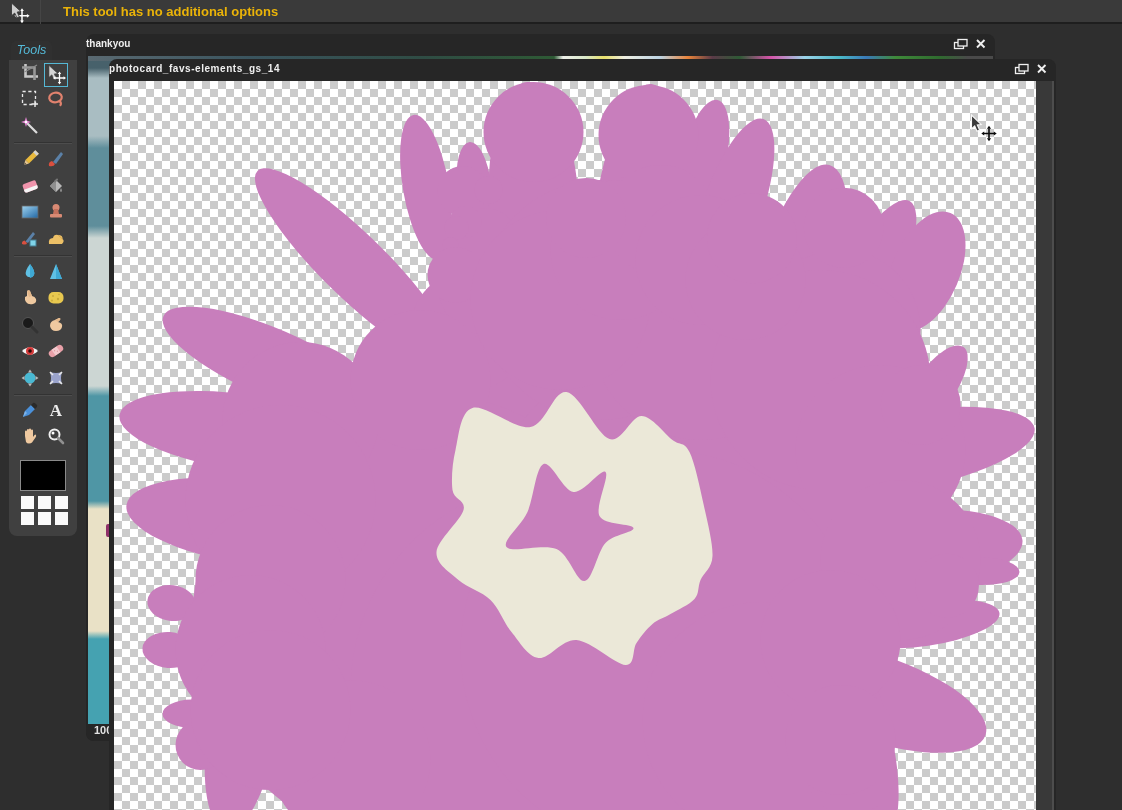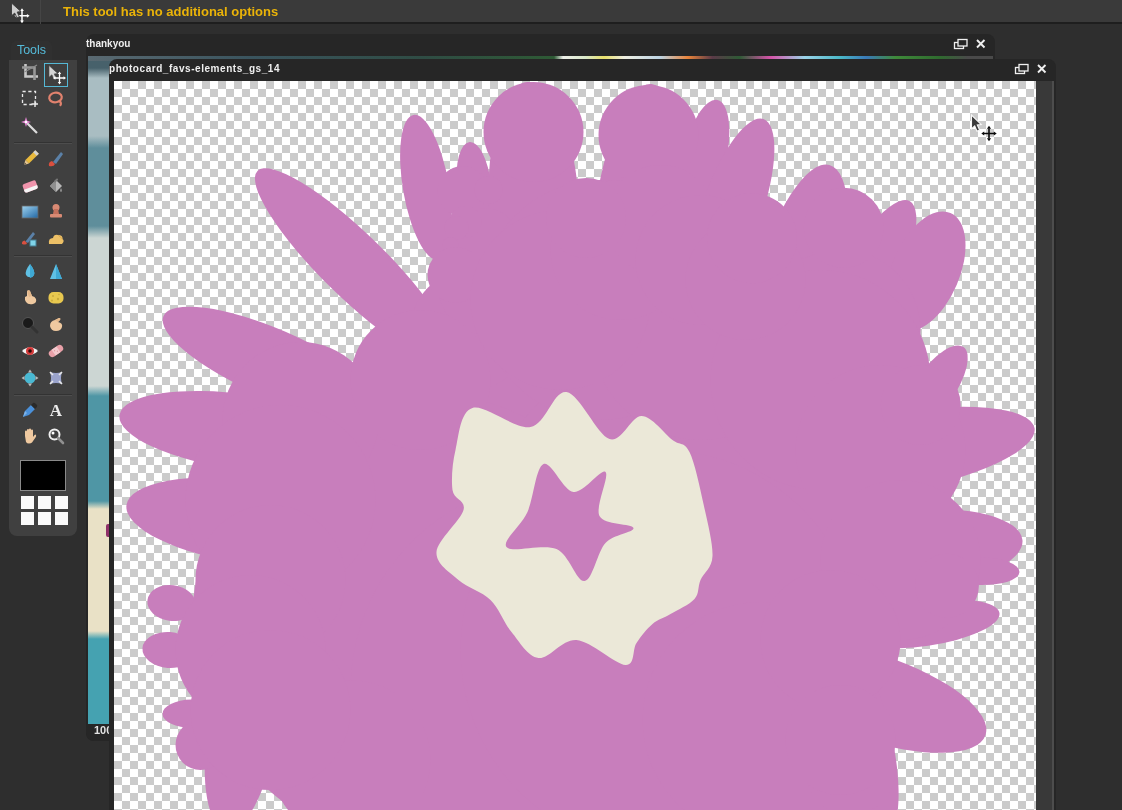--- a/index.html
+++ b/index.html
@@ -27,21 +27,21 @@
         border-radius:8px 8px 0 0; }
 #canvas { position:absolute; left:4.5px; top:22px; width:922px; height:729px; overflow:hidden;
   background-color:#fff;
   background-image:
     linear-gradient(45deg, #cbcbcb 25%, transparent 25%, transparent 75%, #cbcbcb 75%),
     linear-gradient(45deg, #cbcbcb 25%, transparent 25%, transparent 75%, #cbcbcb 75%);
   background-size:16px 16px; background-position:0 0, 8px 8px; }
 #vscroll { position:absolute; left:926.5px; top:22px; width:18px; bottom:0; background:#393939;
    border-right:2.5px solid #4d4d4d; }
 #toolstab { position:absolute; left:11px; top:41px; width:41px; height:19px; background:#303030;
-  border-radius:5px 5px 0 0; text-align:center; color:#55bbd9; font-size:12.5px; line-height:19px; }
+  border-radius:5px 5px 0 0; text-align:center; color:#55bbd9; font-size:12.5px; line-height:19px;font-style:italic; }
 #toolsbody { position:absolute; left:9px; top:60px; width:68px; height:476px; background:#404040;
   border-radius:0 0 8px 8px; }
 #blackswatch { position:absolute; left:11px; top:400px; width:46px; height:31px; background:#000;
   border:1px solid #8a8a8a; }
 .wsq { position:absolute; width:13px; height:13px; background:#fafafa; }
 </style></head><body>
 <div id="topbar">
     <svg width="32" height="24" viewBox="0 0 32 24" style="position:absolute;left:9px;top:2px">
       <path d="M13 8.5 v10.5 M7.8 13.8 h10.5" stroke="#fff" stroke-width="1.5" fill="none"></path>
       <path d="M13 6.2 l-1.9 2.7 h3.8 Z M13 21.3 l-1.9 -2.7 h3.8 Z M5.4 13.8 l2.7 -1.9 v3.8 Z M20.6 13.8 l-2.7 -1.9 v3.8 Z" fill="#fff"></path>

